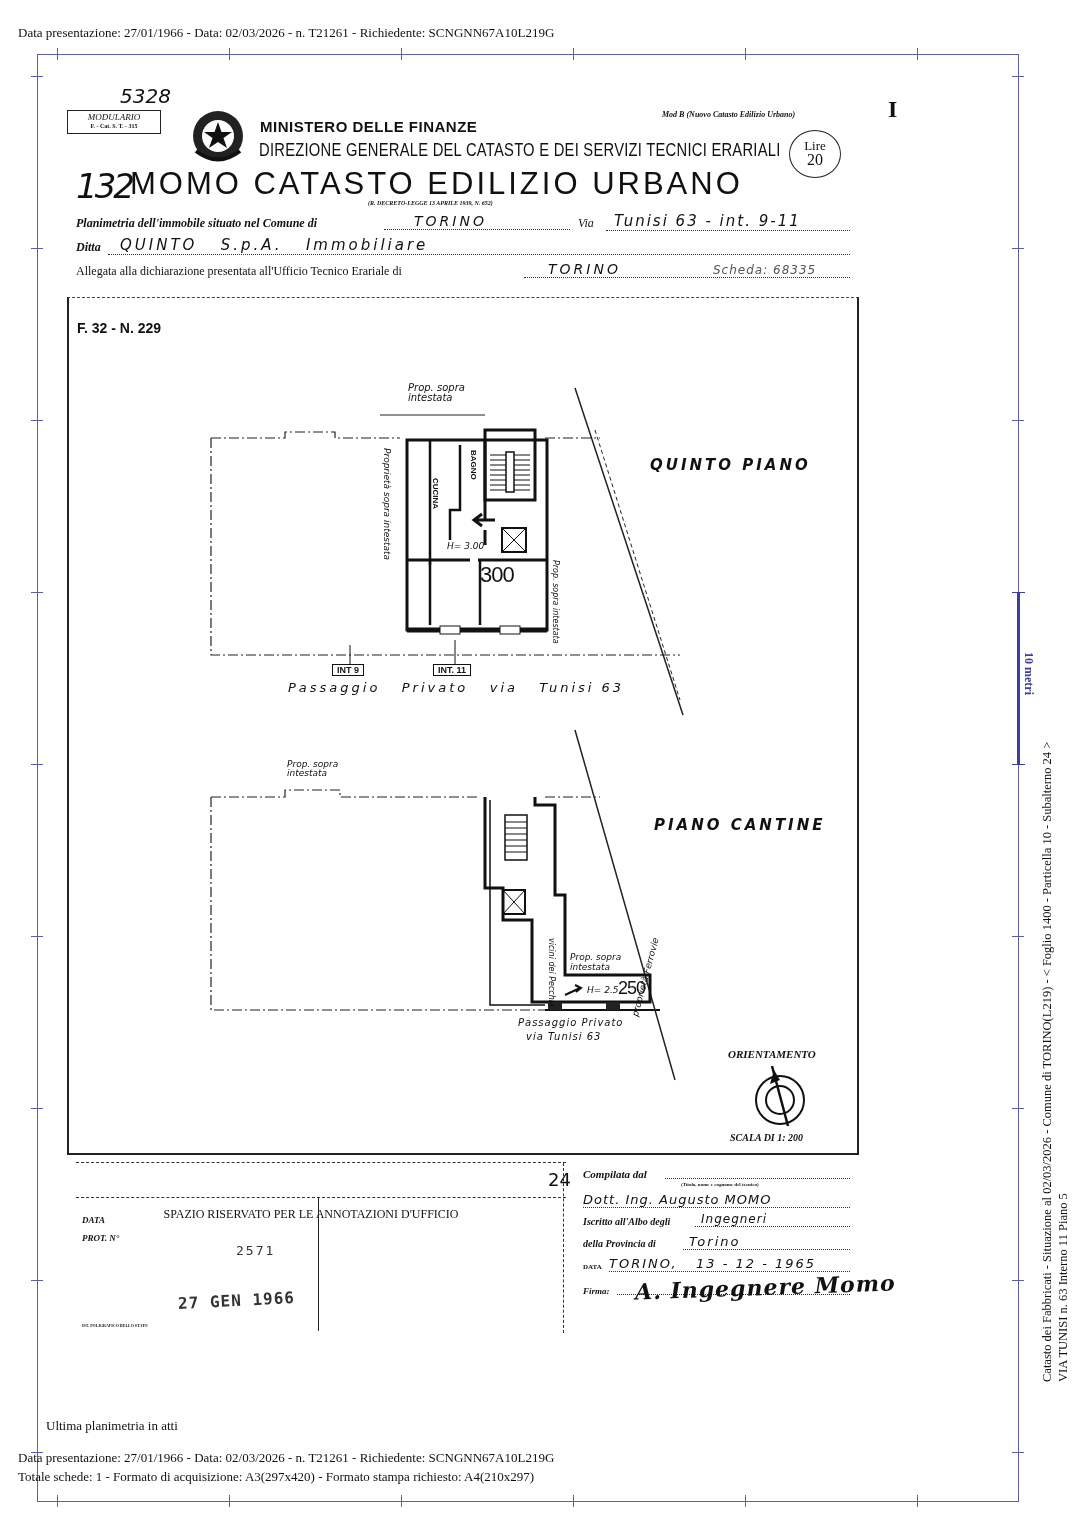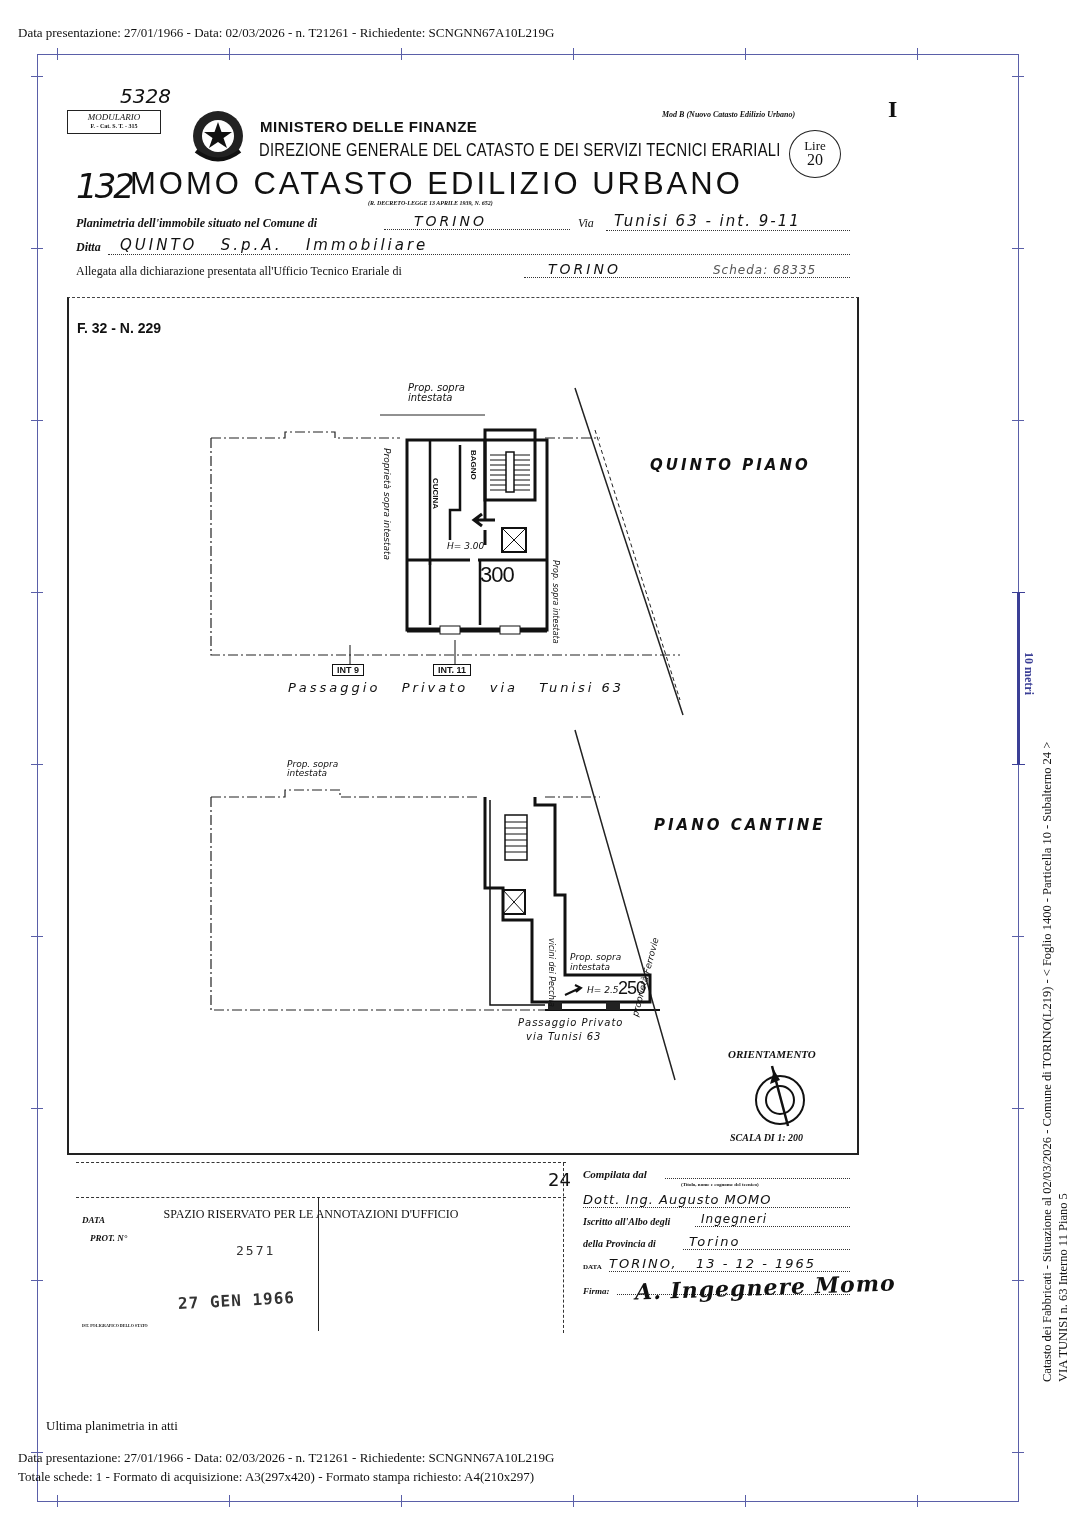--- a/index.html
+++ b/index.html
@@ -220,21 +220,21 @@
 </svg>
 <div class="abs" style="left:730px;top:1132px;font-size:10px;font-weight:bold;font-style:italic;">SCALA DI 1: 200</div>
 
 <div class="abs" style="left:76px;top:1162px;width:490px;height:170px;border-top:1px dashed #333;">
   <div style="position:absolute;left:0;top:0;width:490px;height:34px;border-bottom:1px dashed #333;"></div>
   <div style="position:absolute;left:0;top:8px;width:470px;text-align:center;font-size:12px;margin-top:36px;">SPAZIO RISERVATO PER LE ANNOTAZIONI D'UFFICIO</div>
   <div style="position:absolute;left:472px;top:6px;font-size:18px;font-family:'DejaVu Sans',sans-serif;">24</div>
   <div style="position:absolute;left:242px;top:34px;width:1px;height:134px;background:#222;"></div>
   <div style="position:absolute;left:487px;top:0;width:1px;height:170px;border-left:1px dashed #333;"></div>
   <div style="position:absolute;left:6px;top:52px;font-size:9px;font-weight:bold;font-style:italic;">DATA</div>
-  <div style="position:absolute;left:6px;top:70px;font-size:9px;font-weight:bold;font-style:italic;margin-left:8px;">PROT. N°</div>
+  <div style="position:absolute;left:6px;top:70px;font-size:9px;font-weight:bold;font-style:italic;">PROT. N°</div>
   <div style="position:absolute;left:160px;top:80px;font-size:13px;font-family:'DejaVu Sans Mono',monospace;color:#333;letter-spacing:2px;">2571</div>
   <div style="position:absolute;left:102px;top:128px;font-size:16px;font-family:'DejaVu Sans Mono',monospace;font-weight:bold;color:#333;letter-spacing:1px;transform:rotate(-3deg);">27 GEN 1966</div>
   <div style="position:absolute;left:6px;top:160px;font-size:4px;font-weight:bold;">IST. POLIGRAFICO DELLO STATO</div>
 </div>
 
 <div class="abs" style="left:583px;top:1168px;width:270px;">
   <div style="position:absolute;left:0;top:0;font-size:11px;font-weight:bold;font-style:italic;">Compilata dal</div>
   <div style="position:absolute;left:82px;top:10px;width:185px;border-bottom:1px dotted #333;"></div>
   <div style="position:absolute;left:98px;top:14px;font-size:5px;font-weight:bold;">(Titolo, nome e cognome del tecnico)</div>
   <div style="position:absolute;left:0;top:24px;width:267px;border-bottom:1px dotted #333;font-size:13px;letter-spacing:1px;" class="hand">Dott. Ing. Augusto MOMO</div>

